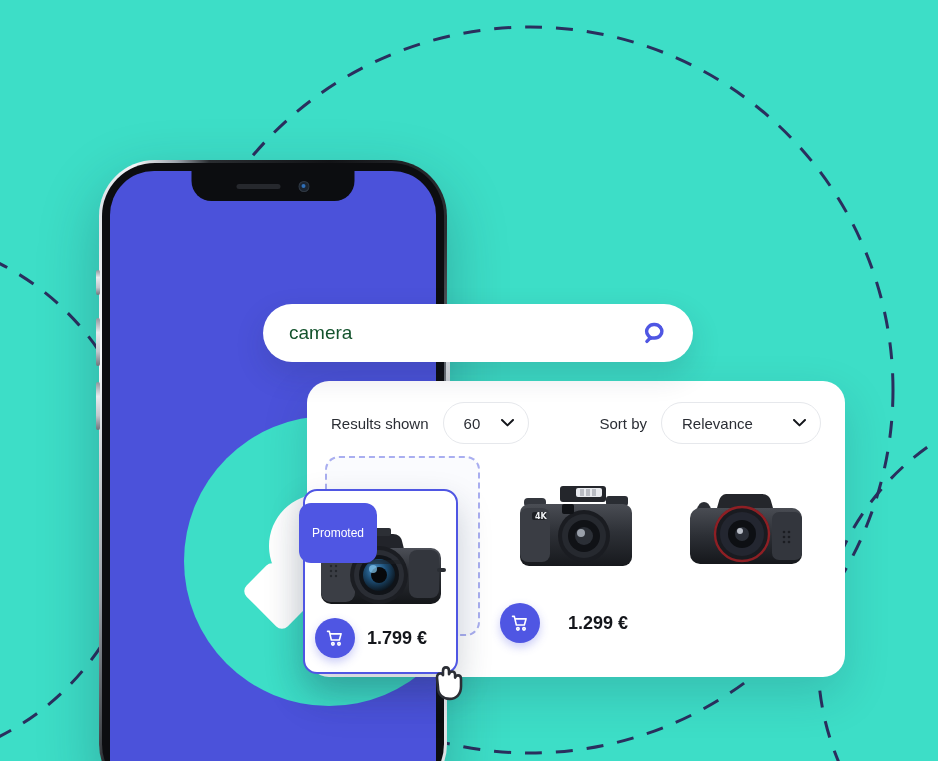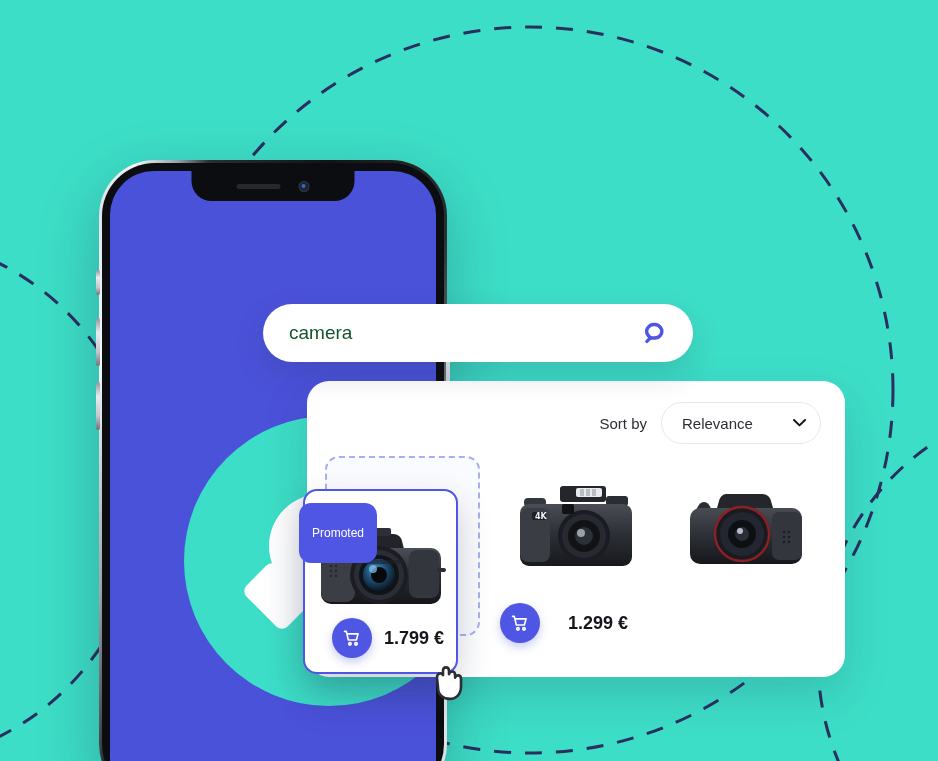--- a/index.html
+++ b/index.html
@@ -236,21 +236,21 @@
     z-index:13;
   }
   .promo-img {
     position:absolute;
     left:0; right:0; top:26px;
     height:110px;
     display:flex; align-items:center; justify-content:center;
   }
   .promo-foot {
     position:absolute;
-    left:27px; right:12px; bottom:14px;
+    left:10px; right:12px; bottom:14px;
     display:flex; align-items:center; gap:12px;
   }
 
   
   #drag-cursor {
     position:absolute;
     left:429px; top:656px;
     width:44px; height:48px;
     z-index:20;
   }
@@ -302,20 +302,29 @@
           <path d="M11.8 20a7.2 7.2 0 0 1-2.6-2.6 6.6 6.6 0 0 1 0-8.2 7.3 7.3 0 0 1 5.9-2.7 7.3 7.3 0 0 1 6.2 2.7"></path>
           <path d="M11.6 19.6 7.9 23.4"></path>
         </g>
       </svg>
     </button>
   </div>
 
   <div id="results-panel">
 
     <div class="controls">
+      <div class="control-group">
+        <span class="control-label">Results shown</span>
+        <div class="select-pill w-sm">
+          <span>60</span>
+          <svg class="chev" viewBox="0 0 13 8">
+            <path d="M1 1l5.5 5.4L12 1" fill="none" stroke="#14161b" stroke-width="2" stroke-linecap="round" stroke-linejoin="round"></path>
+          </svg>
+        </div>
+      </div>
 
       <div class="spacer"></div>
 
       <div class="control-group">
         <span class="control-label">Sort by</span>
         <div class="select-pill w-lg">
           <span>Relevance</span>
           <svg class="chev" viewBox="0 0 13 8">
             <path d="M1 1l5.5 5.4L12 1" fill="none" stroke="#14161b" stroke-width="2" stroke-linecap="round" stroke-linejoin="round"></path>
           </svg>

